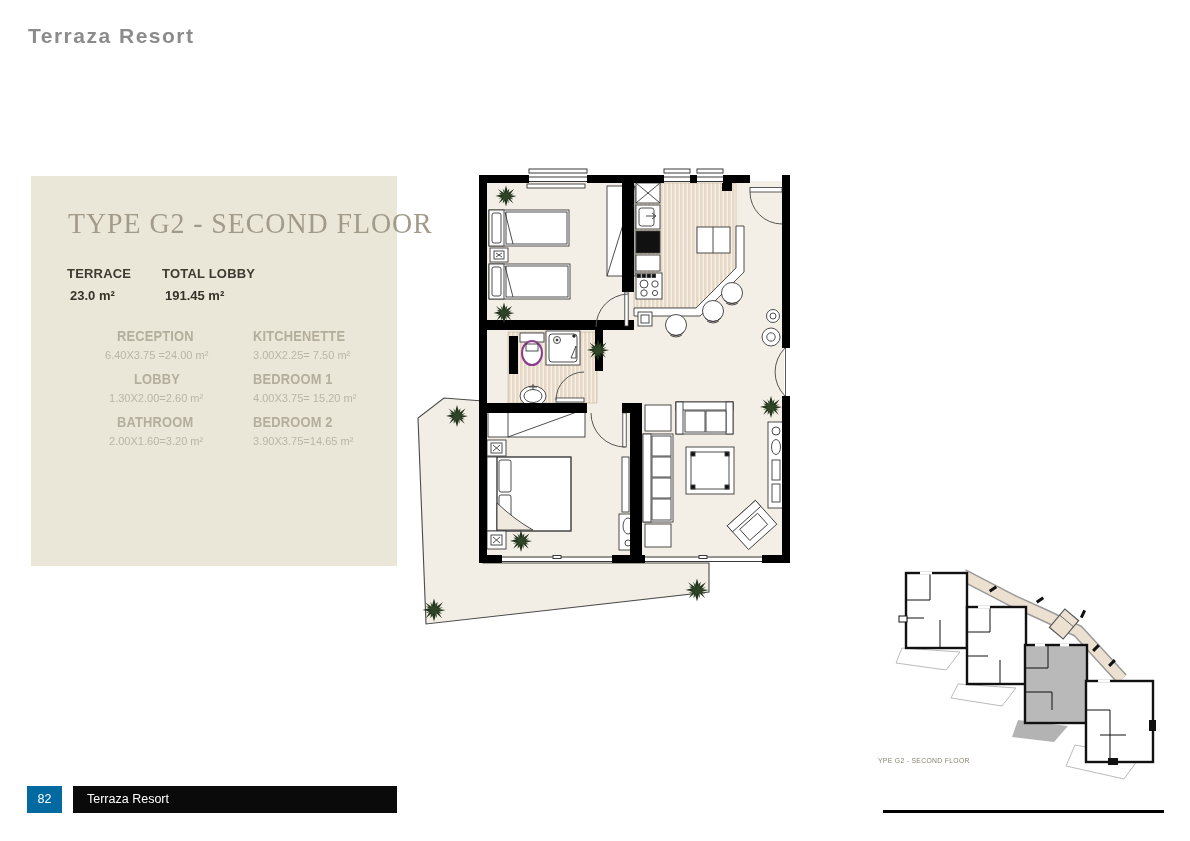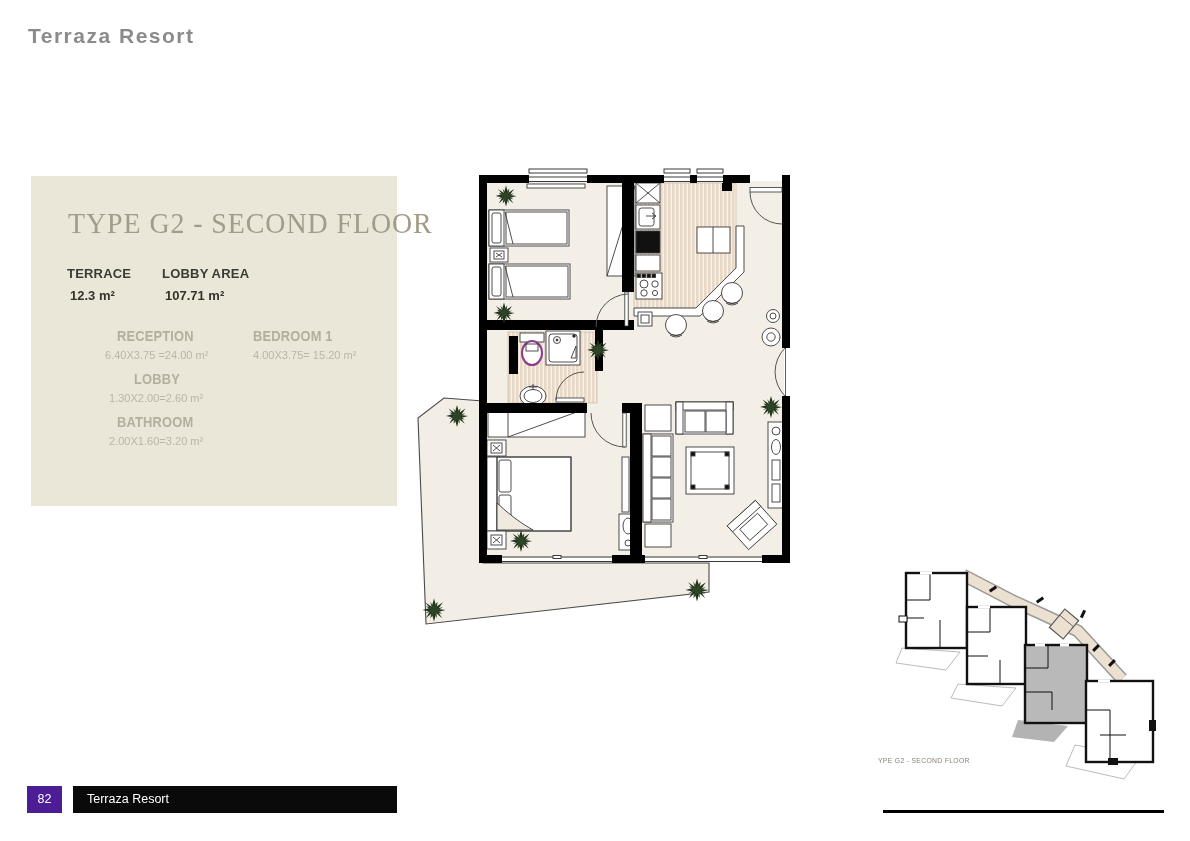--- a/index.html
+++ b/index.html
@@ -5,21 +5,21 @@
   * { margin:0; padding:0; box-sizing:border-box; }
   html,body { width:1190px; height:841px; background:#ffffff; overflow:hidden;
               font-family:"Liberation Sans", sans-serif; }
   .abs { position:absolute; }
 
   
   #header-title { left:28px; top:24px; font-size:21px; font-weight:700;
                   color:#8b8b8b; letter-spacing:1.5px; }
 
   
-  #info-panel { left:31px; top:176px; width:366px; height:330px; background:#ebe7d8; }
+  #info-panel { left:31px; top:176px; width:366px; height:390px; background:#ebe7d8; }
   #panel-title { left:37px; top:30px; font-family:"Liberation Serif", serif;
                  font-size:30px; font-weight:400; color:#a29b8a; letter-spacing:1px;
                  transform:scaleX(0.93); transform-origin:left top; white-space:nowrap; }
   .stat { position:absolute; top:90px; }
   .stat-label { font-size:13px; font-weight:700; color:#3c3b33; letter-spacing:0.2px; }
   .stat-value { font-size:13px; font-weight:700; color:#34332c; margin-top:7px; margin-left:3px; }
   #stat-terrace { left:36px; }
   #stat-total { left:131px; }
   .room-col { position:absolute; top:151px; }
   #room-col-left { left:40px; width:175px;text-align:center; }
@@ -32,63 +32,71 @@
 
   
   #floor-plan-wrap { left:412px; top:160px; width:390px; height:480px; }
   #site-plan-wrap { left:868px; top:558px; width:302px; height:240px; }
   #site-plan-caption { left:878px; top:757px; font-size:11px; color:#8a8273;
                        letter-spacing:0.5px; transform:scale(0.62); transform-origin:left top;
                        white-space:nowrap; }
   #bottom-rule { left:883px; top:810px; width:281px; height:3px; background:#000; }
 
   
-  #page-number-box { left:27px; top:786px; width:35px; height:27px; background:#4c1d95;
+  #page-number-box { left:27px; top:786px; width:35px; height:27px; background:#0369a1;
                      color:#fff; font-size:12.5px; text-align:center; line-height:27px; }
   #footer-bar { left:73px; top:786px; width:324px; height:27px; background:#0a0a0a;
                 color:#fff; font-size:12.5px; line-height:27px; padding-left:14px; }
 
   svg { display:block; }
 </style>
 </head>
 <body>
 
 <div class="abs" id="header-title">Terraza Resort</div>
 
 <div class="abs" id="info-panel">
   <div class="abs" id="panel-title">TYPE G2 - SECOND FLOOR</div>
 
   <div class="stat" id="stat-terrace">
     <div class="stat-label">TERRACE</div>
-    <div class="stat-value">12.3 m²</div>
+    <div class="stat-value">23.0 m²</div>
   </div>
   <div class="stat" id="stat-total">
-    <div class="stat-label">LOBBY AREA</div>
-    <div class="stat-value">107.71 m²</div>
+    <div class="stat-label">TOTAL LOBBY</div>
+    <div class="stat-value">191.45 m²</div>
   </div>
 
   <div class="room-col" id="room-col-left">
     <div class="room-item">
       <span class="room-name">RECEPTION</span><br>
       <span class="room-dims">6.40X3.75 =24.00 m²</span>
     </div>
     <div class="room-item">
       <span class="room-name">LOBBY</span><br>
       <span class="room-dims">1.30X2.00=2.60 m²</span>
     </div>
     <div class="room-item">
       <span class="room-name">BATHROOM</span><br>
       <span class="room-dims">2.00X1.60=3.20 m²</span>
     </div>
   </div>
 
   <div class="room-col" id="room-col-right">
     <div class="room-item">
+      <span class="room-name">KITCHENETTE</span><br>
+      <span class="room-dims">3.00X2.25= 7.50 m²</span>
+    </div>
+    <div class="room-item">
       <span class="room-name">BEDROOM 1</span><br>
       <span class="room-dims">4.00X3.75= 15.20 m²</span>
+    </div>
+    <div class="room-item">
+      <span class="room-name">BEDROOM 2</span><br>
+      <span class="room-dims">3.90X3.75=14.65 m²</span>
     </div>
   </div>
 </div>
 
 <div class="abs" id="floor-plan-wrap">
 <svg width="390" height="480" viewBox="412 160 390 480">
   <defs>
     <pattern id="stripes" width="4" height="4" patternUnits="userSpaceOnUse">
       <rect width="4" height="4" fill="#e7d9c6"></rect>
       <rect x="2.6" width="1.4" height="4" fill="#f6f1e8"></rect>

